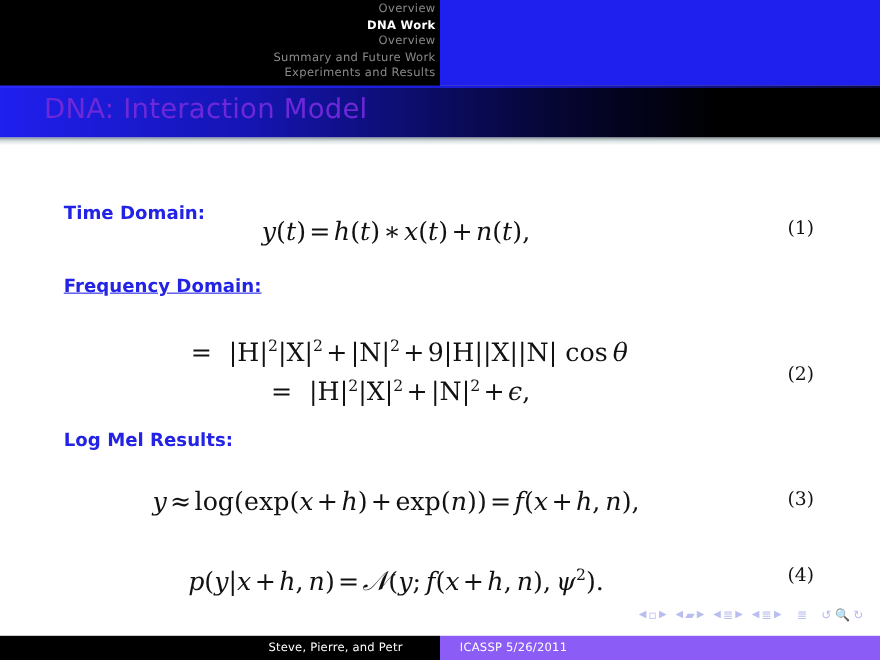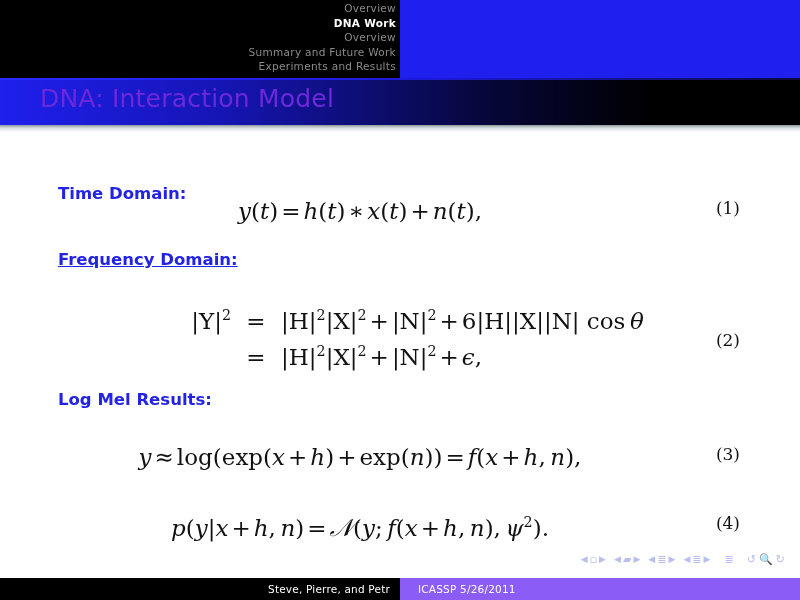--- a/index.html
+++ b/index.html
@@ -212,21 +212,21 @@
     align-items: center;
     justify-content: flex-start;
   }
   .footer-text {
     font-family: "DejaVu Sans", sans-serif;
     font-size: 10.5px;
     color: #ffffff;
     white-space: nowrap;
     letter-spacing: .2px;
   }
-  .footer-left .footer-text { padding-right: 10px; }
+  .footer-left .footer-text { padding-right: 34px; }
   .footer-right .footer-text { padding-left: 18px; }
 </style>
 </head>
 <body>
 
 <div id="slide">
 
   <div class="header">
     <div class="header-black"></div>
     <div class="nav-list">
@@ -251,26 +251,23 @@
       <span class="eq">
         <span class="it">y</span><span class="up">(</span><span class="it">t</span><span class="up">)</span><span class="op">=</span><span class="it">h</span><span class="up">(</span><span class="it">t</span><span class="up">)</span><span class="op">∗</span><span class="it">x</span><span class="up">(</span><span class="it">t</span><span class="up">)</span><span class="op">+</span><span class="it">n</span><span class="up">(</span><span class="it">t</span><span class="up">)</span><span class="up">,</span>
       </span>
     </div>
     <div class="eqnum" style="top:66px;">(1)</div>
 
     <div class="section-head" style="left:58px; top:118px;text-decoration:underline;">Frequency Domain:</div>
 
     <div class="align-block" style="top:168px; left:-30px;">
       <div class="align-row">
-        <span class="eq align-lhs">
-          <span class="rm">|Y|</span><sup class="sq">2</sup>
-        </span>
         <span class="eq align-eqs">=</span>
         <span class="eq align-rhs">
-          <span class="rm">|H|</span><sup class="sq">2</sup><span class="rm">|X|</span><sup class="sq">2</sup><span class="op">+</span><span class="rm">|N|</span><sup class="sq">2</sup><span class="op">+</span><span class="rm">6|H||X||N|</span>&nbsp;<span class="up">cos</span> <span class="it">θ</span>
+          <span class="rm">|H|</span><sup class="sq">2</sup><span class="rm">|X|</span><sup class="sq">2</sup><span class="op">+</span><span class="rm">|N|</span><sup class="sq">2</sup><span class="op">+</span><span class="rm">9|H||X||N|</span>&nbsp;<span class="up">cos</span> <span class="it">θ</span>
         </span>
       </div>
       <div class="align-row">
         <span class="eq align-lhs"></span>
         <span class="eq align-eqs">=</span>
         <span class="eq align-rhs">
           <span class="rm">|H|</span><sup class="sq">2</sup><span class="rm">|X|</span><sup class="sq">2</sup><span class="op">+</span><span class="rm">|N|</span><sup class="sq">2</sup><span class="op">+</span><span class="it">ϵ</span><span class="up">,</span>
         </span>
       </div>
     </div>

